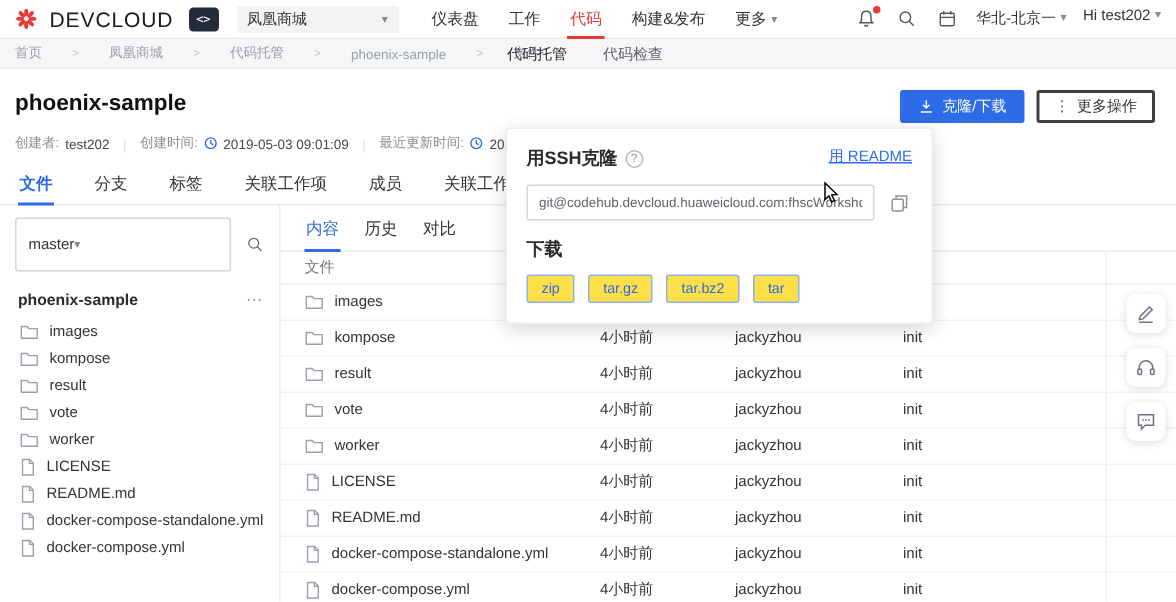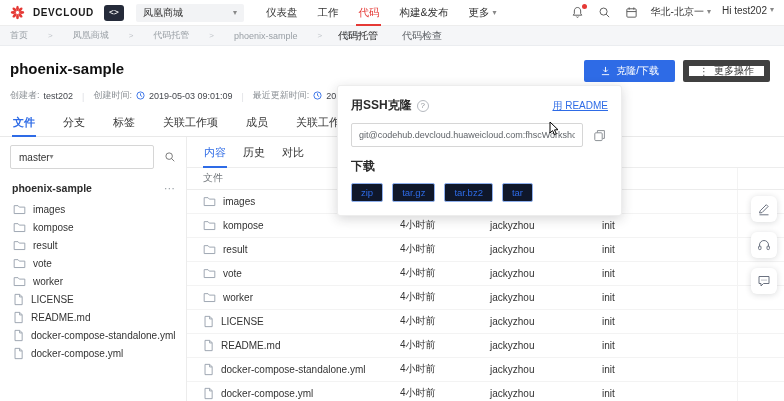--- a/index.html
+++ b/index.html
@@ -6,21 +6,21 @@
   html,body{width:784px;height:401px}
   body{position:relative;overflow:hidden;background:#fff;color:#333;
        font-family:"Liberation Sans","DejaVu Sans",sans-serif;}
   button{font-family:inherit;cursor:pointer}
   svg{display:block}
 
   
   .navbar{height:26px;display:flex;align-items:center;gap:8px;padding:0 10px;
           border-bottom:1px solid #ededed;background:#fff;position:relative;z-index:5}
   .logo{width:15px;height:15px;cursor:pointer}
-  .brand{font-size:10px;font-weight:bold;letter-spacing:.6px;color:#1a1a1a}
+  .brand{font-size:14px;font-weight:normal;letter-spacing:.6px;color:#1a1a1a}
   .code-tile{width:20px;height:16px;border-radius:3px;background:#252b3a;color:#fff;font-size:8px;
              display:flex;align-items:center;justify-content:center;
              font-family:"DejaVu Sans Mono",monospace;margin-left:2px;cursor:pointer}
   .project-select{margin-left:4px;height:18px;min-width:108px;background:#f2f3f5;border-radius:2px;
                   display:flex;align-items:center;justify-content:space-between;gap:10px;
                   padding:0 7px;font-size:10px;color:#333;cursor:pointer}
   .caret{font-size:8px;color:#888;line-height:1}
   .nav-menu{display:flex;height:100%;margin-left:4px}
   .nav-item{padding:0 10px;font-size:10.5px;display:flex;align-items:center;gap:3px;height:26px;
             position:relative;cursor:pointer;color:#333;white-space:nowrap}
@@ -42,42 +42,42 @@
   .crumb-sep{color:#c0c4c9;font-size:8px}
   .service-tabs{position:absolute;left:338px;top:0;height:100%;display:flex;align-items:center;gap:24px}
   .service-tab{font-size:10px;color:#5f6368;cursor:pointer;white-space:nowrap}
   .service-tab.active{color:#2b2b2b}
 
   
   .repo-header{display:flex;justify-content:space-between;padding:10px 14px 0 10px}
   .page-title{font-size:15px;font-weight:bold;color:#101010;margin-top:4px}
   .actions{display:flex;gap:8px;margin-top:4px}
   .btn{height:22px;display:inline-flex;align-items:center;gap:5px;padding:0 10px;font-size:10px;
-       border:6px solid #404040;border-radius:2px;background:#fff;color:#333;white-space:nowrap}
+       border:2px solid #404040;border-radius:2px;background:#fff;color:#333;white-space:nowrap}
   .btn-primary{background:var(--accent,#2e6be6);border-color:var(--accent,#2e6be6);color:#fff}
   .kebab{font-size:10px;color:#555}
   .meta-row{display:flex;align-items:flex-end;gap:9px;padding:7px 10px 0;font-size:9px;color:#8c9196;
             white-space:nowrap}
   .meta-group{display:flex;align-items:center;gap:4px}
   .meta-value{color:#44474d}
   .meta-sep{color:#dfe1e5}
   .meta-ico{display:flex}
 
   .repo-tabs{display:flex;gap:26px;padding:0 12px;margin-top:6px;border-bottom:1px solid #e9e9e9}
   .repo-tab{font-size:11px;padding:7px 1px 6px;color:#333;position:relative;cursor:pointer;
             white-space:nowrap}
   .repo-tab.active{color:var(--accent,#2e6be6);font-weight:bold}
   .repo-tab.active::after{content:"";position:absolute;left:0;right:0;bottom:-1px;height:2px;
                           background:var(--accent,#2e6be6)}
 
   
   .body-cols{display:flex;min-height:273px}
   .sidebar{width:187px;border-right:1px solid #ececec;padding:8px 8px 0 10px;flex:none}
   .branch-row{display:flex;align-items:center;gap:8px}
-  .branch-select{flex:1;height:24px;border:1px solid #d6d6d6;border-radius:2px;display:flex;
+  .branch-select{flex:1;height:36px;border:1px solid #d6d6d6;border-radius:2px;display:flex;
                  align-items:center;padding:0 8px;font-size:10px;
                  color:#333;cursor:pointer;background:#fff}
   .search-btn{width:16px;height:16px;display:flex;align-items:center;justify-content:center;cursor:pointer}
   .tree-header{display:flex;justify-content:space-between;align-items:center;margin:13px 2px 6px 2px}
   .tree-title{font-size:10.5px;font-weight:bold;color:#2b2b2b}
   .tree-more{color:#9aa0a6;font-size:11px;cursor:pointer;letter-spacing:1px;line-height:1}
   .tree-item{display:flex;align-items:center;gap:7px;height:18px;padding-left:3px;font-size:10px;
              color:#333;cursor:pointer;white-space:nowrap}
 
   .main-panel{flex:1;min-width:0;display:flex;flex-direction:column}
@@ -96,36 +96,36 @@
              overflow:hidden;cursor:pointer}
   .cell-time{color:#b4b8bd;padding-left:8px !important}
   .cell-author{color:#44474d;padding-left:8px !important}
   .cell-message{color:#55585e;padding-left:8px !important;cursor:pointer}
   .col-filler{border-left:1px solid #f3f3f3}
 
   
   .clone-popup{position:absolute;left:337px;top:85px;width:285px;background:#fff;
                border:1px solid #ededed;border-radius:3px;box-shadow:0 3px 12px rgba(31,35,41,.18);
                padding:11px 13px 13px;z-index:30}
-  .popup-head{display:flex;align-items:center;justify-content:space-between}
+  .popup-head{display:flex;align-items:flex-start;justify-content:space-between}
   .popup-title{display:flex;align-items:center;gap:5px;font-size:12px;font-weight:bold;color:#2b2b2b}
   .help-icon{width:12px;height:12px;border:1px solid #b5b9bf;border-radius:50%;font-size:8px;
              color:#8c9196;display:flex;align-items:center;justify-content:center;font-weight:normal;
              cursor:pointer}
   .https-link{font-size:10px;color:var(--accent,#2e6be6);text-decoration:underline;cursor:pointer;
               white-space:nowrap}
   .url-row{display:flex;align-items:center;gap:7px;margin-top:9px}
   .url-input{flex:1;height:24px;border:1px solid #d6d6d6;border-radius:2px;padding:0 7px;font-size:9px;
              color:#5f6368;outline:none;background:#fff;min-width:0;
              font-family:"Liberation Sans","DejaVu Sans",sans-serif}
   .copy-btn{width:18px;height:18px;display:flex;align-items:center;justify-content:center;cursor:pointer}
   .dl-label{margin-top:11px;font-size:12px;font-weight:bold;color:#2b2b2b}
   .fmt-row{display:flex;gap:9px;margin-top:8px}
   .fmt-btn{height:19px;padding:0 9px;font-size:9.5px;border:1px solid #8fb0ee;border-radius:2px;
-           color:var(--accent,#2e6be6);background:#0f172a;display:flex;align-items:center}
+           color:var(--accent,#2e6be6);background:#fde047;display:flex;align-items:center}
 
   
   .float-widgets{position:absolute;right:7px;top:196px;display:flex;flex-direction:column;gap:10px;z-index:25}
   .float-btn{width:26px;height:26px;border-radius:6px;background:#fff;
              box-shadow:0 1px 6px rgba(31,35,41,.16);display:flex;align-items:center;
              justify-content:center;cursor:pointer}
   .cursor{position:absolute;left:549px;top:121px;z-index:40;pointer-events:none}
 </style>
 </head>
 <body>

